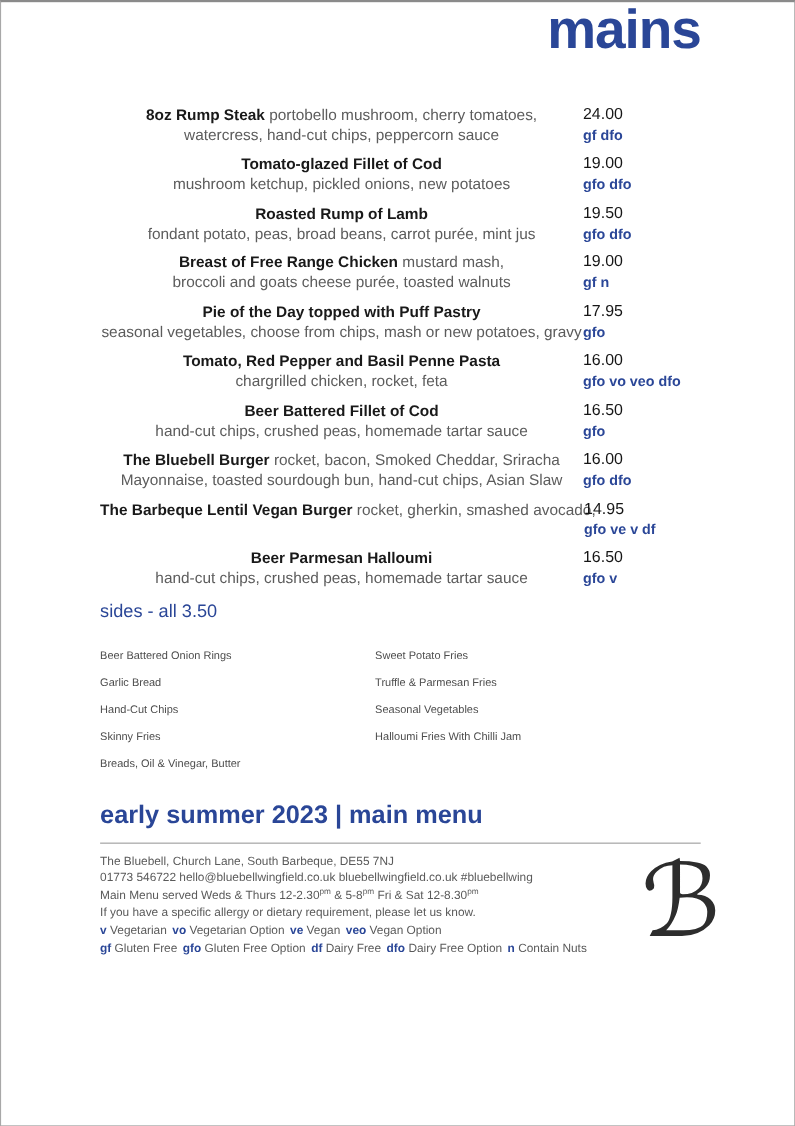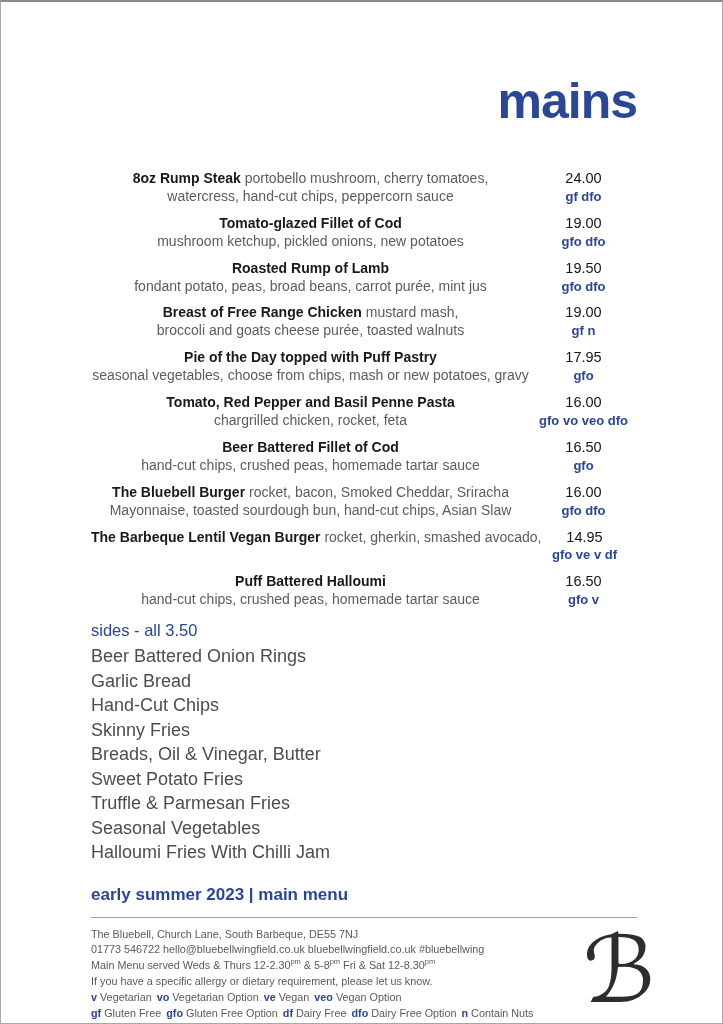--- a/index.html
+++ b/index.html
@@ -6,43 +6,43 @@
   * { box-sizing: border-box; }
   html, body { margin: 0; padding: 0; background: #e9e9e9; }
   .page {
     width: 723px; height: 1024px; background: #ffffff;
     border: 1px solid #a8a8a8; border-top: 2px solid #8a8a8a;
     padding: 0 85px 0 90px;
     font-family: "Liberation Sans", "DejaVu Sans", sans-serif;
     position: relative; overflow: hidden;
   }
   .title {
-    margin: 0; padding-top: 74px;
+    margin: 0; 
     text-align: right; font-size: 50px; line-height: 1;
     font-weight: bold; color: var(--blue); letter-spacing: -1px;
   }
   .items { margin-top: 44px; }
   .menu-item {
     display: flex; justify-content: space-between;
     margin-bottom: 9px; font-size: 14px; line-height: 17.9px;
   }
   .item-text { width: 440px; white-space: nowrap; text-align: center; }
   .item-name { font-weight: bold; color: #191919; }
   .desc1, .desc2 { color: #5c5c5c; }
-  .item-right { width: 107px; text-align: center; flex-shrink: 0; }
+  .item-right { width: 107px; text-align: left; flex-shrink: 0; }
   .item-price { color: #161616; font-size: 14.5px; }
   .item-codes { color: var(--blue); font-weight: bold; font-size: 13px; }
   .sides-heading {
     margin: 12px 0 0 0; font-size: 16.5px; font-weight: normal; color: var(--blue);
   }
-  .sides-grid { margin-top: 8px; display: flex; font-size: 18px; color: #4d4d4d; flex-direction: column; }
+  .sides-grid { margin-top: 22px; display: flex; font-size: 10px; color: #4d4d4d; }
   .sides-col-left { width: 250px; }
   .side-item { margin-bottom: 7px; line-height: 17.5px; white-space: nowrap; }
   .season-heading {
-    margin: 16px 0 0 0; font-size: 17px; font-weight: bold; color: var(--blue);
+    margin: 16px 0 0 0; font-size: 23px; font-weight: bold; color: var(--blue);
   }
   .divider { margin: 12px 0 0 0; border: none; border-top: 1px solid #9c9c9c; }
   .footer {
     margin-top: 9px; font-size: 10.8px; line-height: 15.8px;
     color: #5a5a5a; position: relative;
   }
   .footer-line { white-space: nowrap; }
   .key-code { color: var(--blue); font-weight: bold; }
   .key-entry { margin-right: 2px; }
   sup { font-size: 7.5px; line-height: 0; }
@@ -162,21 +162,21 @@
       <span class="desc1">rocket, gherkin, smashed avocado,</span><br>
     </div>
     <div class="item-right">
       <div class="item-price">14.95</div>
       <div class="item-codes">gfo ve v df</div>
     </div>
   </div>
 
   <div class="menu-item">
     <div class="item-text">
-      <span class="item-name">Puff Battered Halloumi</span>
+      <span class="item-name">Beer Parmesan Halloumi</span>
       <span class="desc1"></span><br>
       <span class="desc2">hand-cut chips, crushed peas, homemade tartar sauce</span>
     </div>
     <div class="item-right">
       <div class="item-price">16.50</div>
       <div class="item-codes">gfo v</div>
     </div>
   </div>
 </div>
 

